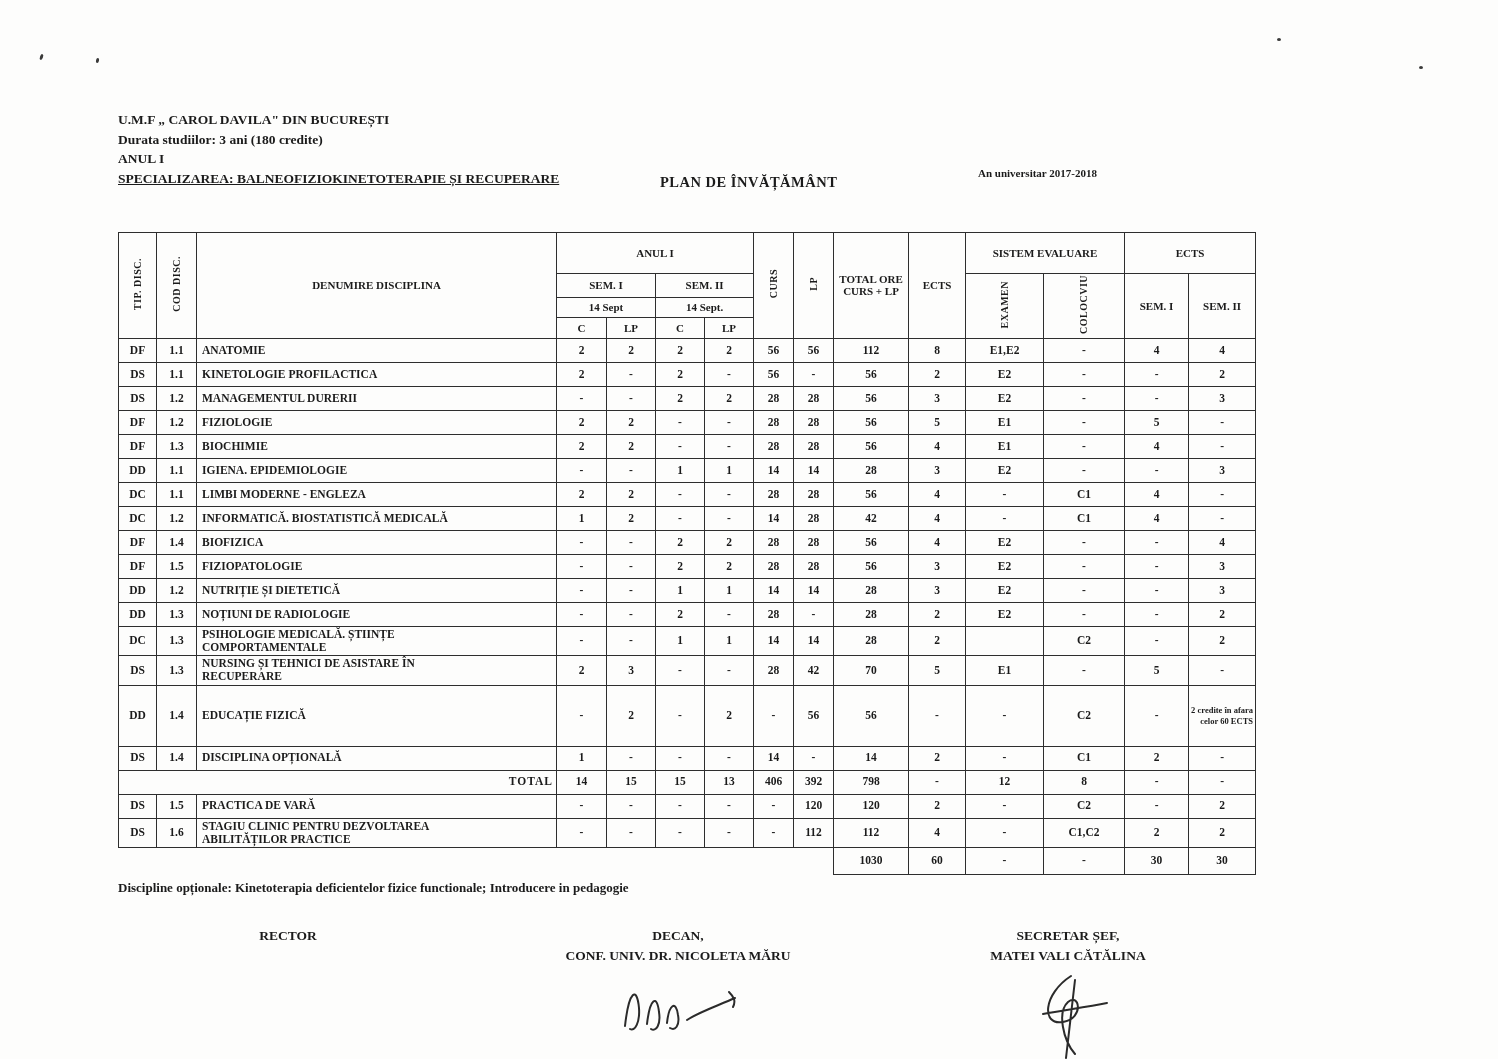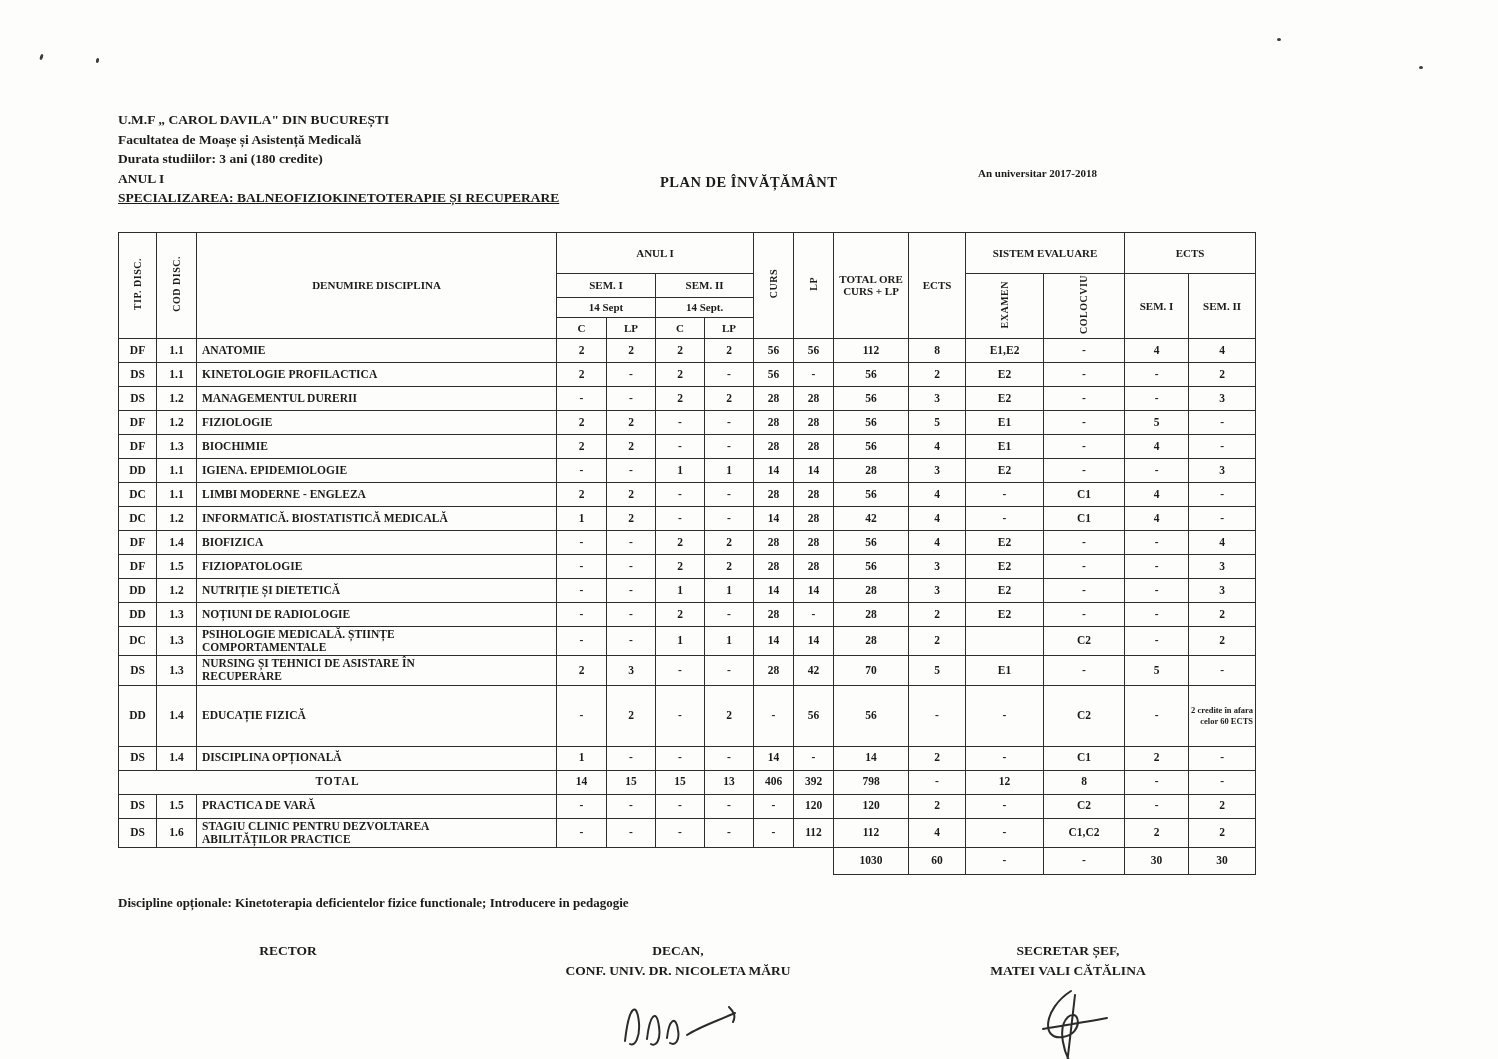--- a/index.html
+++ b/index.html
@@ -46,25 +46,25 @@
     transform:rotate(180deg);
     display:inline-block;
     font-size:10px;
     letter-spacing:0.5px;
     white-space:nowrap;
   }
   tbody td{height:21px;}
   td.name-cell{text-align:left;padding-left:5px;white-space:pre-line;}
   td.note-cell{font-size:8.5px;line-height:1.2;text-align:right;padding:1px 2px;}
   tr.tall-row td{height:58px;}
-  td.total-label{text-align:center;letter-spacing:1px;}
+  td.total-label{text-align:right;letter-spacing:1px;}
   td.ghost{border:none;background:transparent;}
   tr[data-name="grand-total-row"] td{height:24px;}
 
-  .opt-note{margin-top:20px;font-weight:bold;font-size:13px;}
+  .opt-note{margin-top:5px;font-weight:bold;font-size:13px;}
   .sign-row{
     margin-top:30px;
     display:flex;
     justify-content:space-between;
     width:1120px;
   }
   .sign-block{width:340px;text-align:center;font-weight:bold;font-size:13.5px;line-height:1.5;}
   .sign-block .sig{margin-top:2px;height:90px;}
   svg.sig-svg{display:block;margin:0 auto;}
   .sig path{stroke:#2b2b2b;fill:none;stroke-width:2;stroke-linecap:round;}
@@ -74,21 +74,20 @@
 
 <div class="page" data-name="scanned-document-page">
 
   <div class="speck s1" data-name="scan-speck"></div>
   <div class="speck s2" data-name="scan-speck"></div>
   <div class="speck s3" data-name="scan-speck"></div>
   <div class="speck s4" data-name="scan-speck"></div>
 
   <div class="hdr" data-name="document-header">
     <div data-name="university-name">U.M.F „ CAROL DAVILA" DIN BUCUREȘTI</div>
-    <div data-name="faculty-name">Facultatea de Moașe și Asistență Medicală</div>
     <div data-name="study-duration">Durata studiilor: 3 ani (180 credite)</div>
     <div data-name="year-label">ANUL I</div>
     <div class="spec" data-name="specialization">SPECIALIZAREA: BALNEOFIZIOKINETOTERAPIE ȘI RECUPERARE</div>
   </div>
 
   <div class="plan-title" data-name="page-title">PLAN DE ÎNVĂȚĂMÂNT</div>
   <div class="acad-year" data-name="academic-year">An universitar 2017-2018</div>
 
   <div class="table-wrap" data-name="curriculum-table-wrap">
     <table data-name="curriculum-table">

